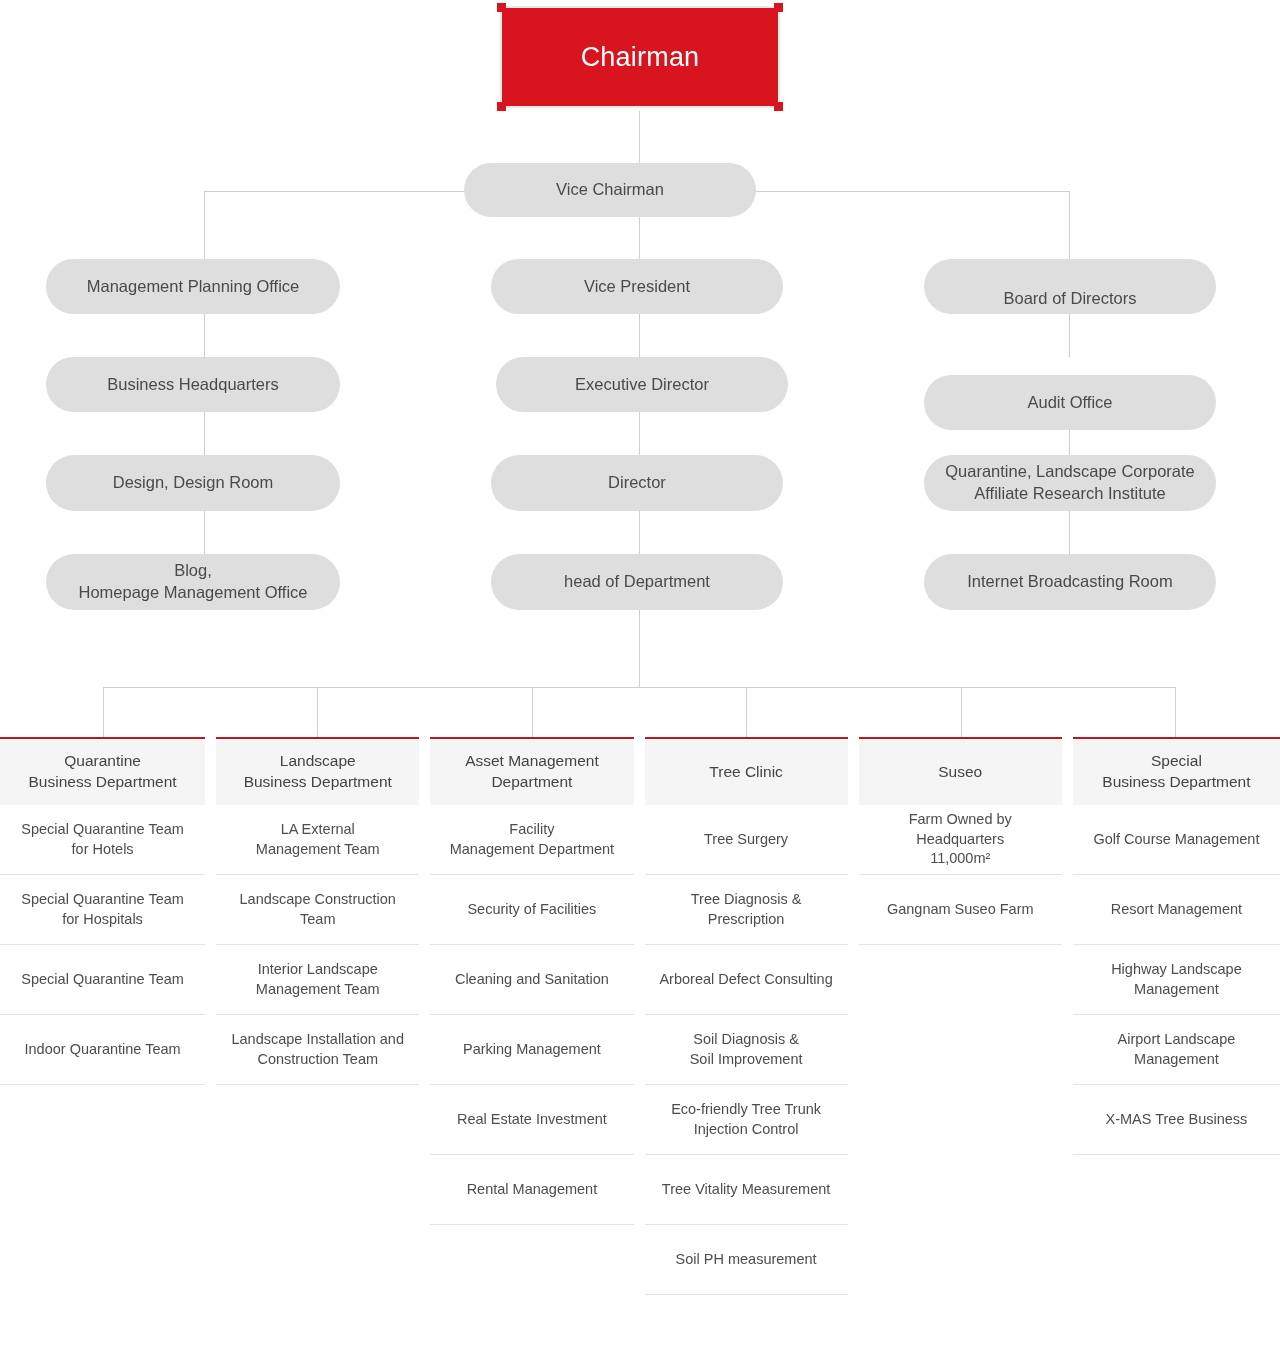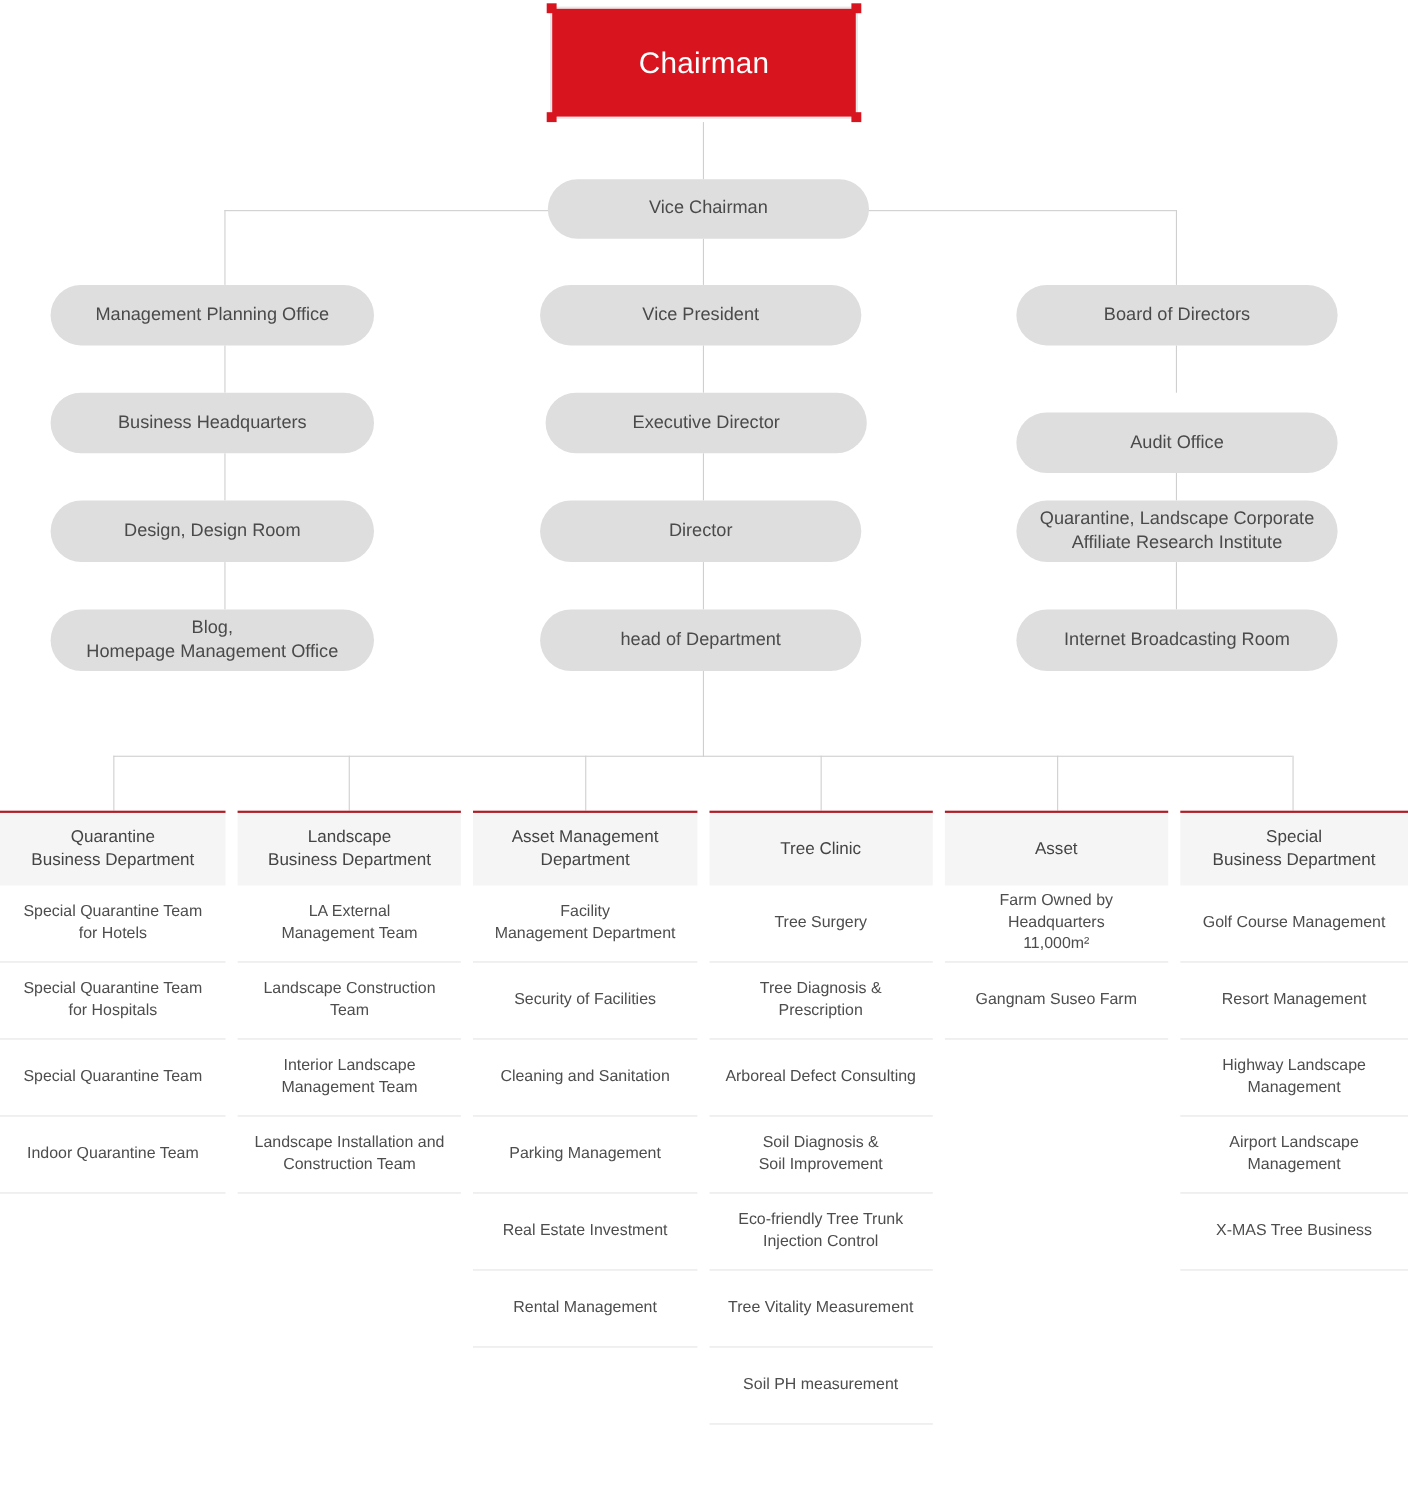--- a/index.html
+++ b/index.html
@@ -166,21 +166,21 @@
     <div class="sel-frame"></div>
     <div class="chairman-box">
       <span>Chairman</span>
     </div>
     <div class="handle h-tl"></div>
     <div class="handle h-tr"></div>
     <div class="handle h-bl"></div>
     <div class="handle h-br"></div>
   </div>
 
-  <div class="pill" style="left:498px; top:163px; width:292px; height:54px;">
+  <div class="pill" style="left:464px; top:163px; width:292px; height:54px;">
     <span>Vice Chairman</span>
   </div>
 
   <div class="pill" style="left:46px; top:259px; width:294px; height:55px;">
     <span>Management Planning Office</span>
   </div>
   <div class="pill" style="left:46px; top:357px; width:294px; height:55px;">
     <span>Business Headquarters</span>
   </div>
   <div class="pill" style="left:46px; top:455px; width:294px; height:56px;">
@@ -197,21 +197,21 @@
   <div class="pill" style="left:496px; top:357px; width:292px; height:55px;">
     <span>Executive Director</span>
   </div>
   <div class="pill" style="left:491px; top:455px; width:292px; height:56px;">
     <span>Director</span>
   </div>
   <div class="pill" style="left:491px; top:554px; width:292px; height:56px;">
     <span>head of Department</span>
   </div>
 
-  <div class="pill" style="left:924px; top:259px; width:292px; height:55px;">
+  <div class="pill" style="left:924px; top:259px; width:292px; height:55px;align-items:flex-end;">
     <span>Board of Directors</span>
   </div>
   <div class="pill" style="left:924px; top:357px; width:292px; height:55px;margin-top:18px;">
     <span>Audit Office</span>
   </div>
   <div class="pill wide" style="left:924px; top:455px; width:292px; height:56px; white-space:pre-line;justify-content:center;">
     <span style="white-space:pre-line;">Quarantine, Landscape Corporate
 Affiliate Research Institute</span>
   </div>
   <div class="pill" style="left:924px; top:554px; width:292px; height:56px;">
@@ -267,21 +267,21 @@
       <div class="cell" style="white-space:pre-line;">Soil Diagnosis &amp;
 Soil Improvement</div>
       <div class="cell" style="white-space:pre-line;">Eco-friendly Tree Trunk
 Injection Control</div>
       <div class="cell" style="white-space:pre-line;">Tree Vitality Measurement</div>
       <div class="cell" style="white-space:pre-line;">Soil PH measurement</div>
     </div>
     <div class="col-gap"></div>
 
     <div class="col" style="width:204px;">
-      <div class="col-head" style="white-space:pre-line;">Asset</div>
+      <div class="col-head" style="white-space:pre-line;">Suseo</div>
       <div class="cell" style="white-space:pre-line;">Farm Owned by Headquarters
 11,000m²</div>
       <div class="cell" style="white-space:pre-line;">Gangnam Suseo Farm</div>
     </div>
     <div class="col-gap"></div>
 
     <div class="col" style="width:208px;">
       <div class="col-head" style="white-space:pre-line;">Special
 Business Department</div>
       <div class="cell" style="white-space:pre-line;">Golf Course Management</div>

